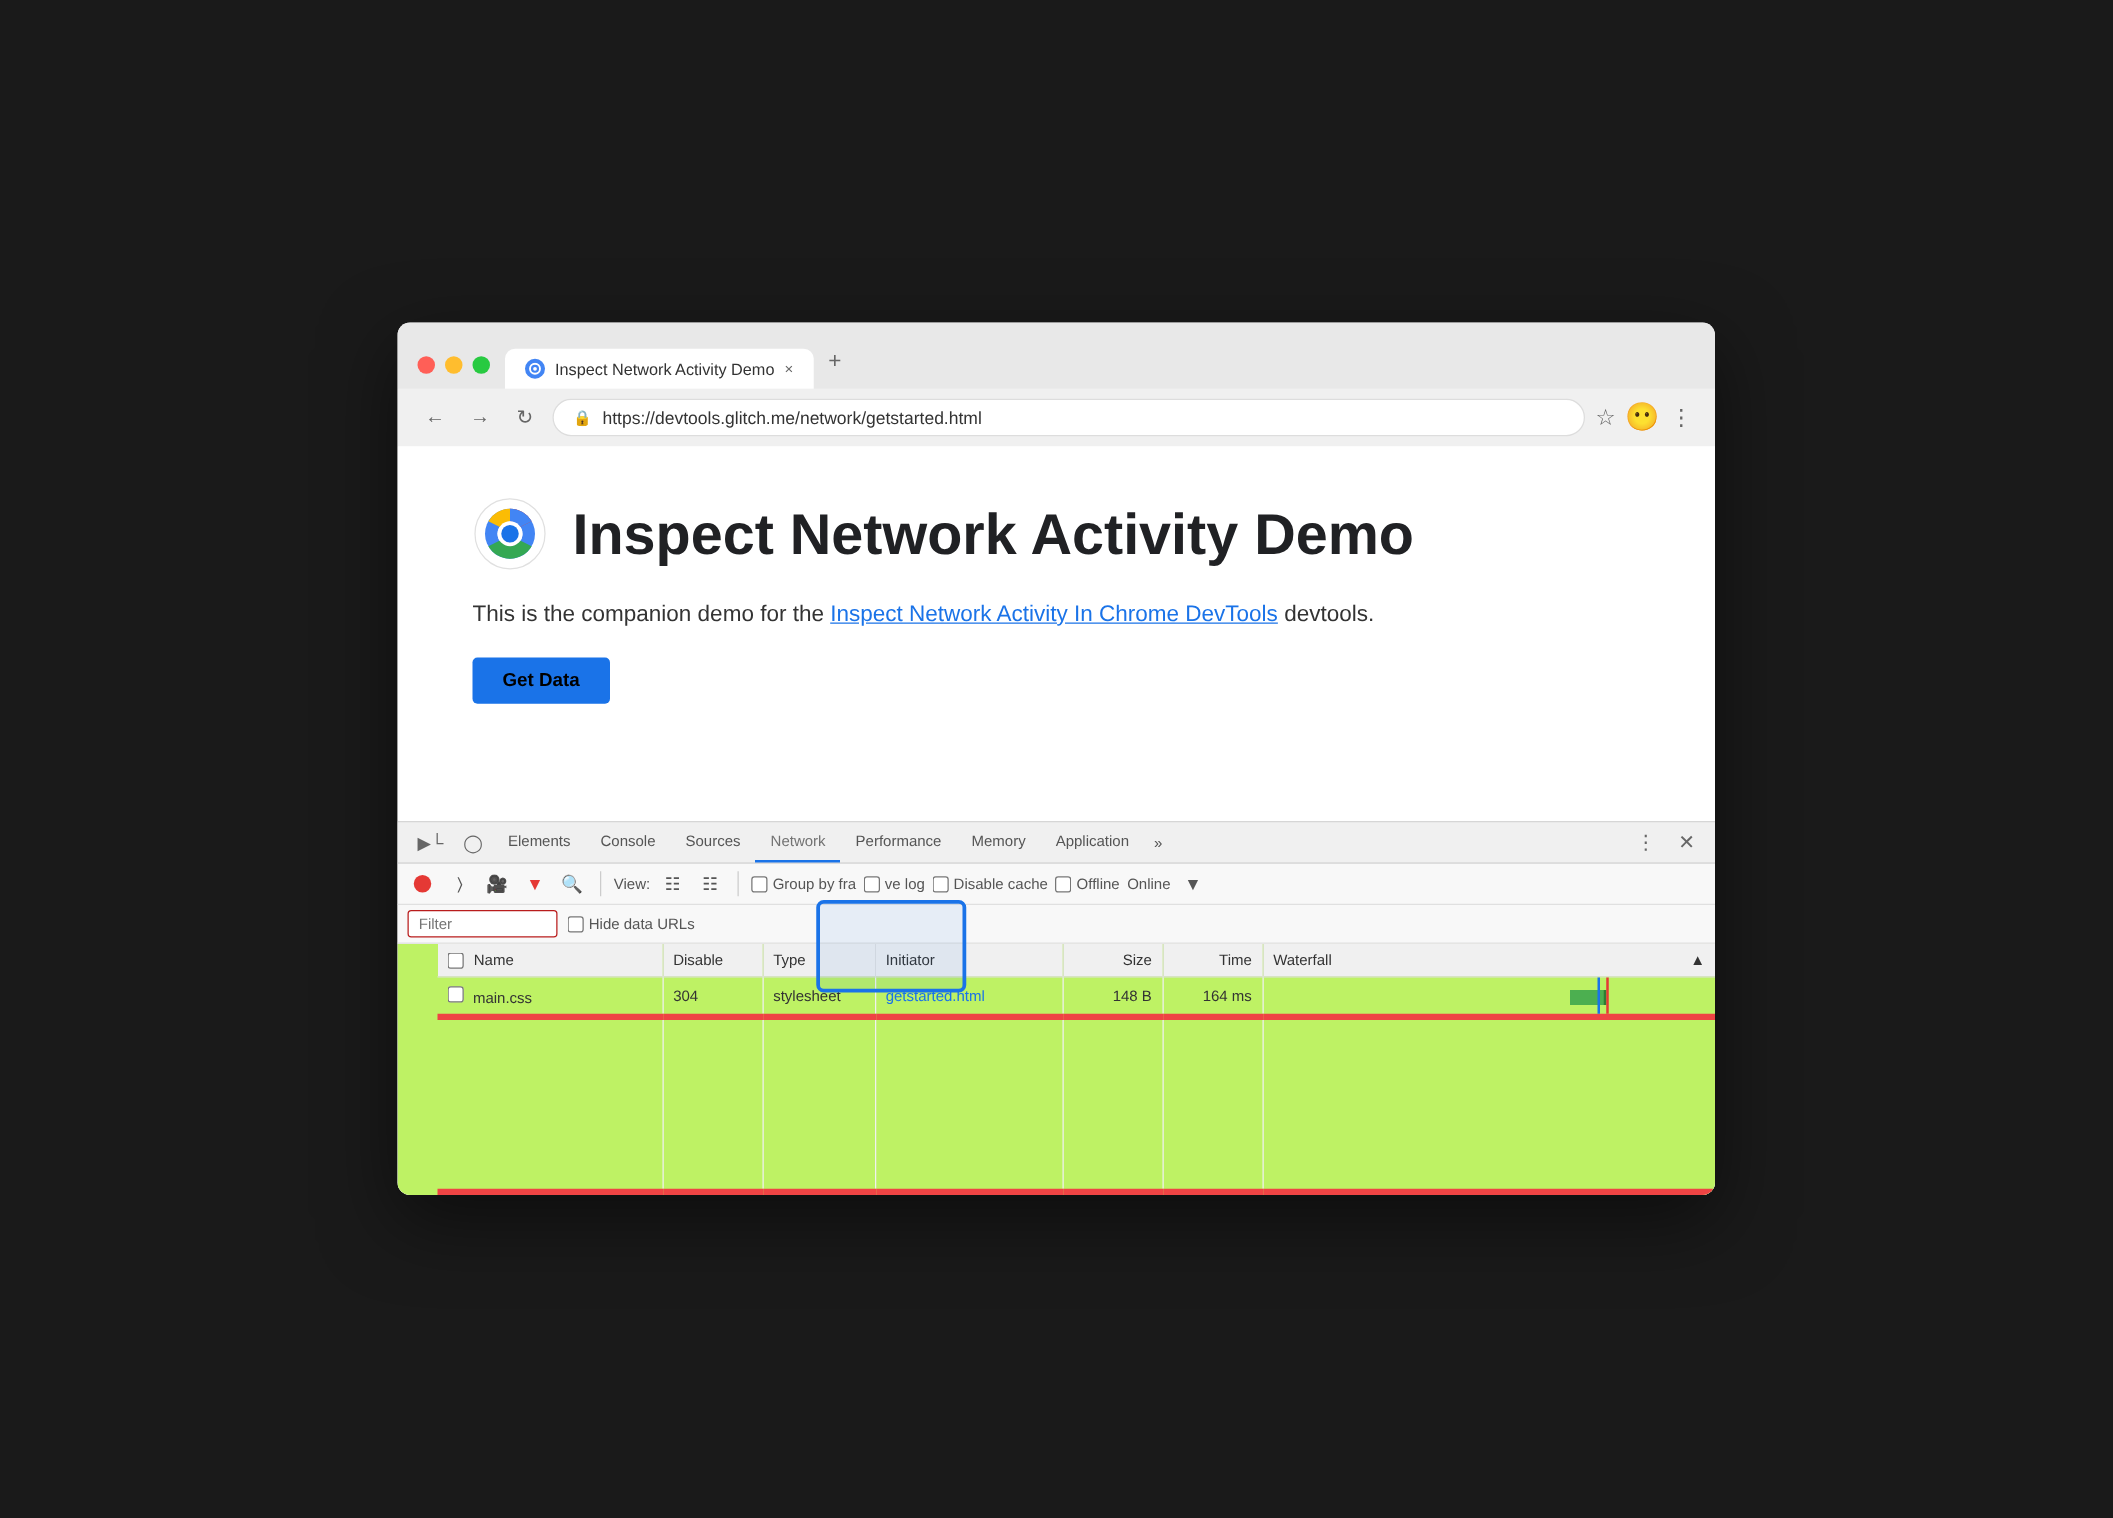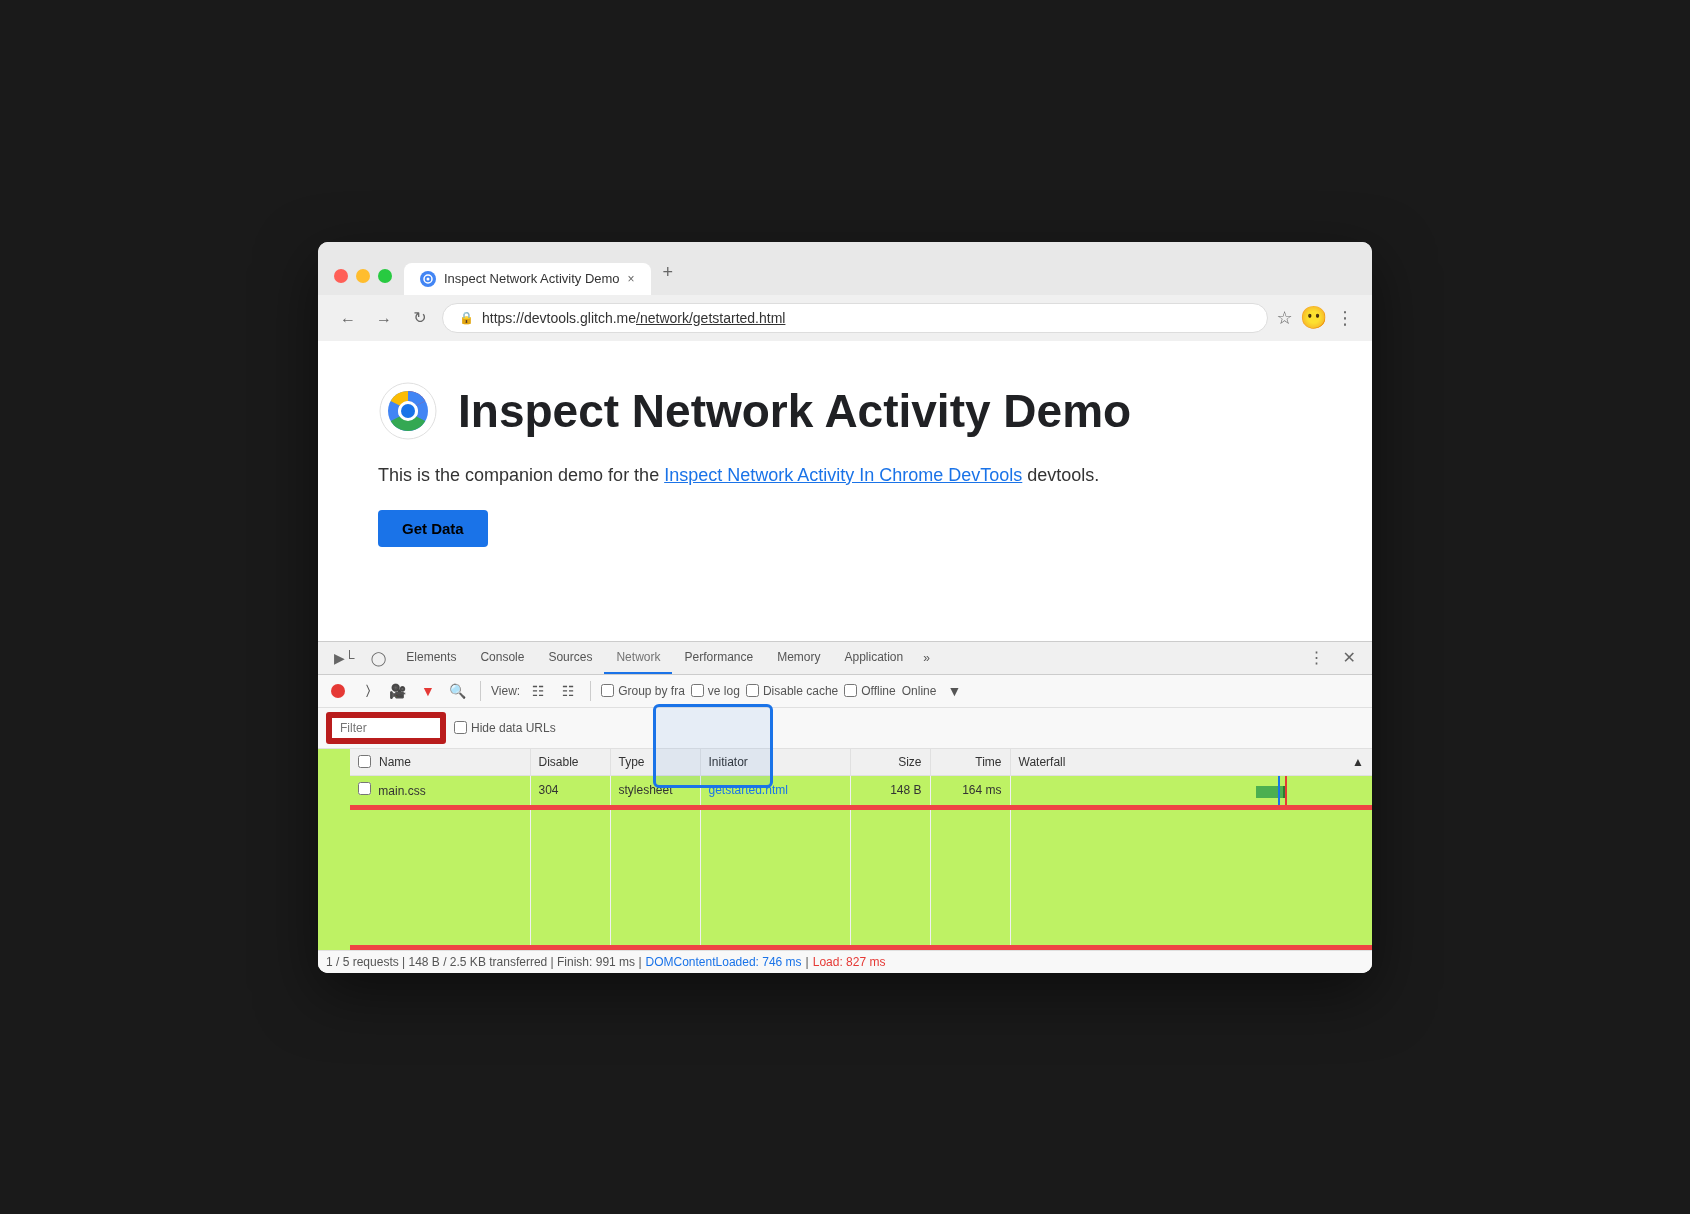--- a/index.html
+++ b/index.html
@@ -232,21 +232,21 @@
     .filter-bar {
       background: #f8f8f8;
       display: flex;
       align-items: center;
       padding: 4px 8px;
       border-bottom: 1px solid #e0e0e0;
       gap: 8px;
       position: relative;
     }
     .filter-input {
-      border: 6px solid #b91c1c;
+      border: 1px solid #b91c1c;
       border-radius: 3px;
       padding: 3px 8px;
       font-size: 12px;
       width: 120px;
       color: #aaa;
     }
     .filter-types {
       display: flex;
       align-items: center;
       gap: 0;
@@ -383,21 +383,21 @@
     <div class="tab-new">+</div>
   </div>
 
   <div class="address-bar">
     <div class="nav-btn">←</div>
     <div class="nav-btn">→</div>
     <div class="nav-btn">↻</div>
     <div class="url-bar">
       <span class="lock-icon">🔒</span>
       <span class="url-text">
-        <span style="color:#333;">https://devtools.glitch.me</span><span style="color:#333;text-decoration:underline;">/network/getstarted.html</span>
+        <span style="color:#333;">https://devtools.glitch.me</span><span style="color:#333;">/network/getstarted.html</span>
       </span>
     </div>
     <div class="address-bar-right">
       <span style="font-size:18px; cursor:pointer;">☆</span>
       <span style="font-size:22px; cursor:pointer;">😶</span>
       <span style="font-size:18px; cursor:pointer; letter-spacing:2px;">⋮</span>
     </div>
   </div>
 
   <div class="page-content">
@@ -540,20 +540,14 @@
               <td></td>
               <td></td>
               <td></td>
               <td></td>
               <td></td>
           </tr>
         </tbody>
       </table>
     </div>
 
-    <div class="status-bar">
-      <span>1 / 5 requests | 148 B / 2.5 KB transferred | Finish: 991 ms | </span>
-      <span class="status-link">DOMContentLoaded: 746 ms</span>
-      <span> | </span>
-      <span class="status-link red">Load: 827 ms</span>
-    </div>
   </div>
 </div>
 
 </body></html>

